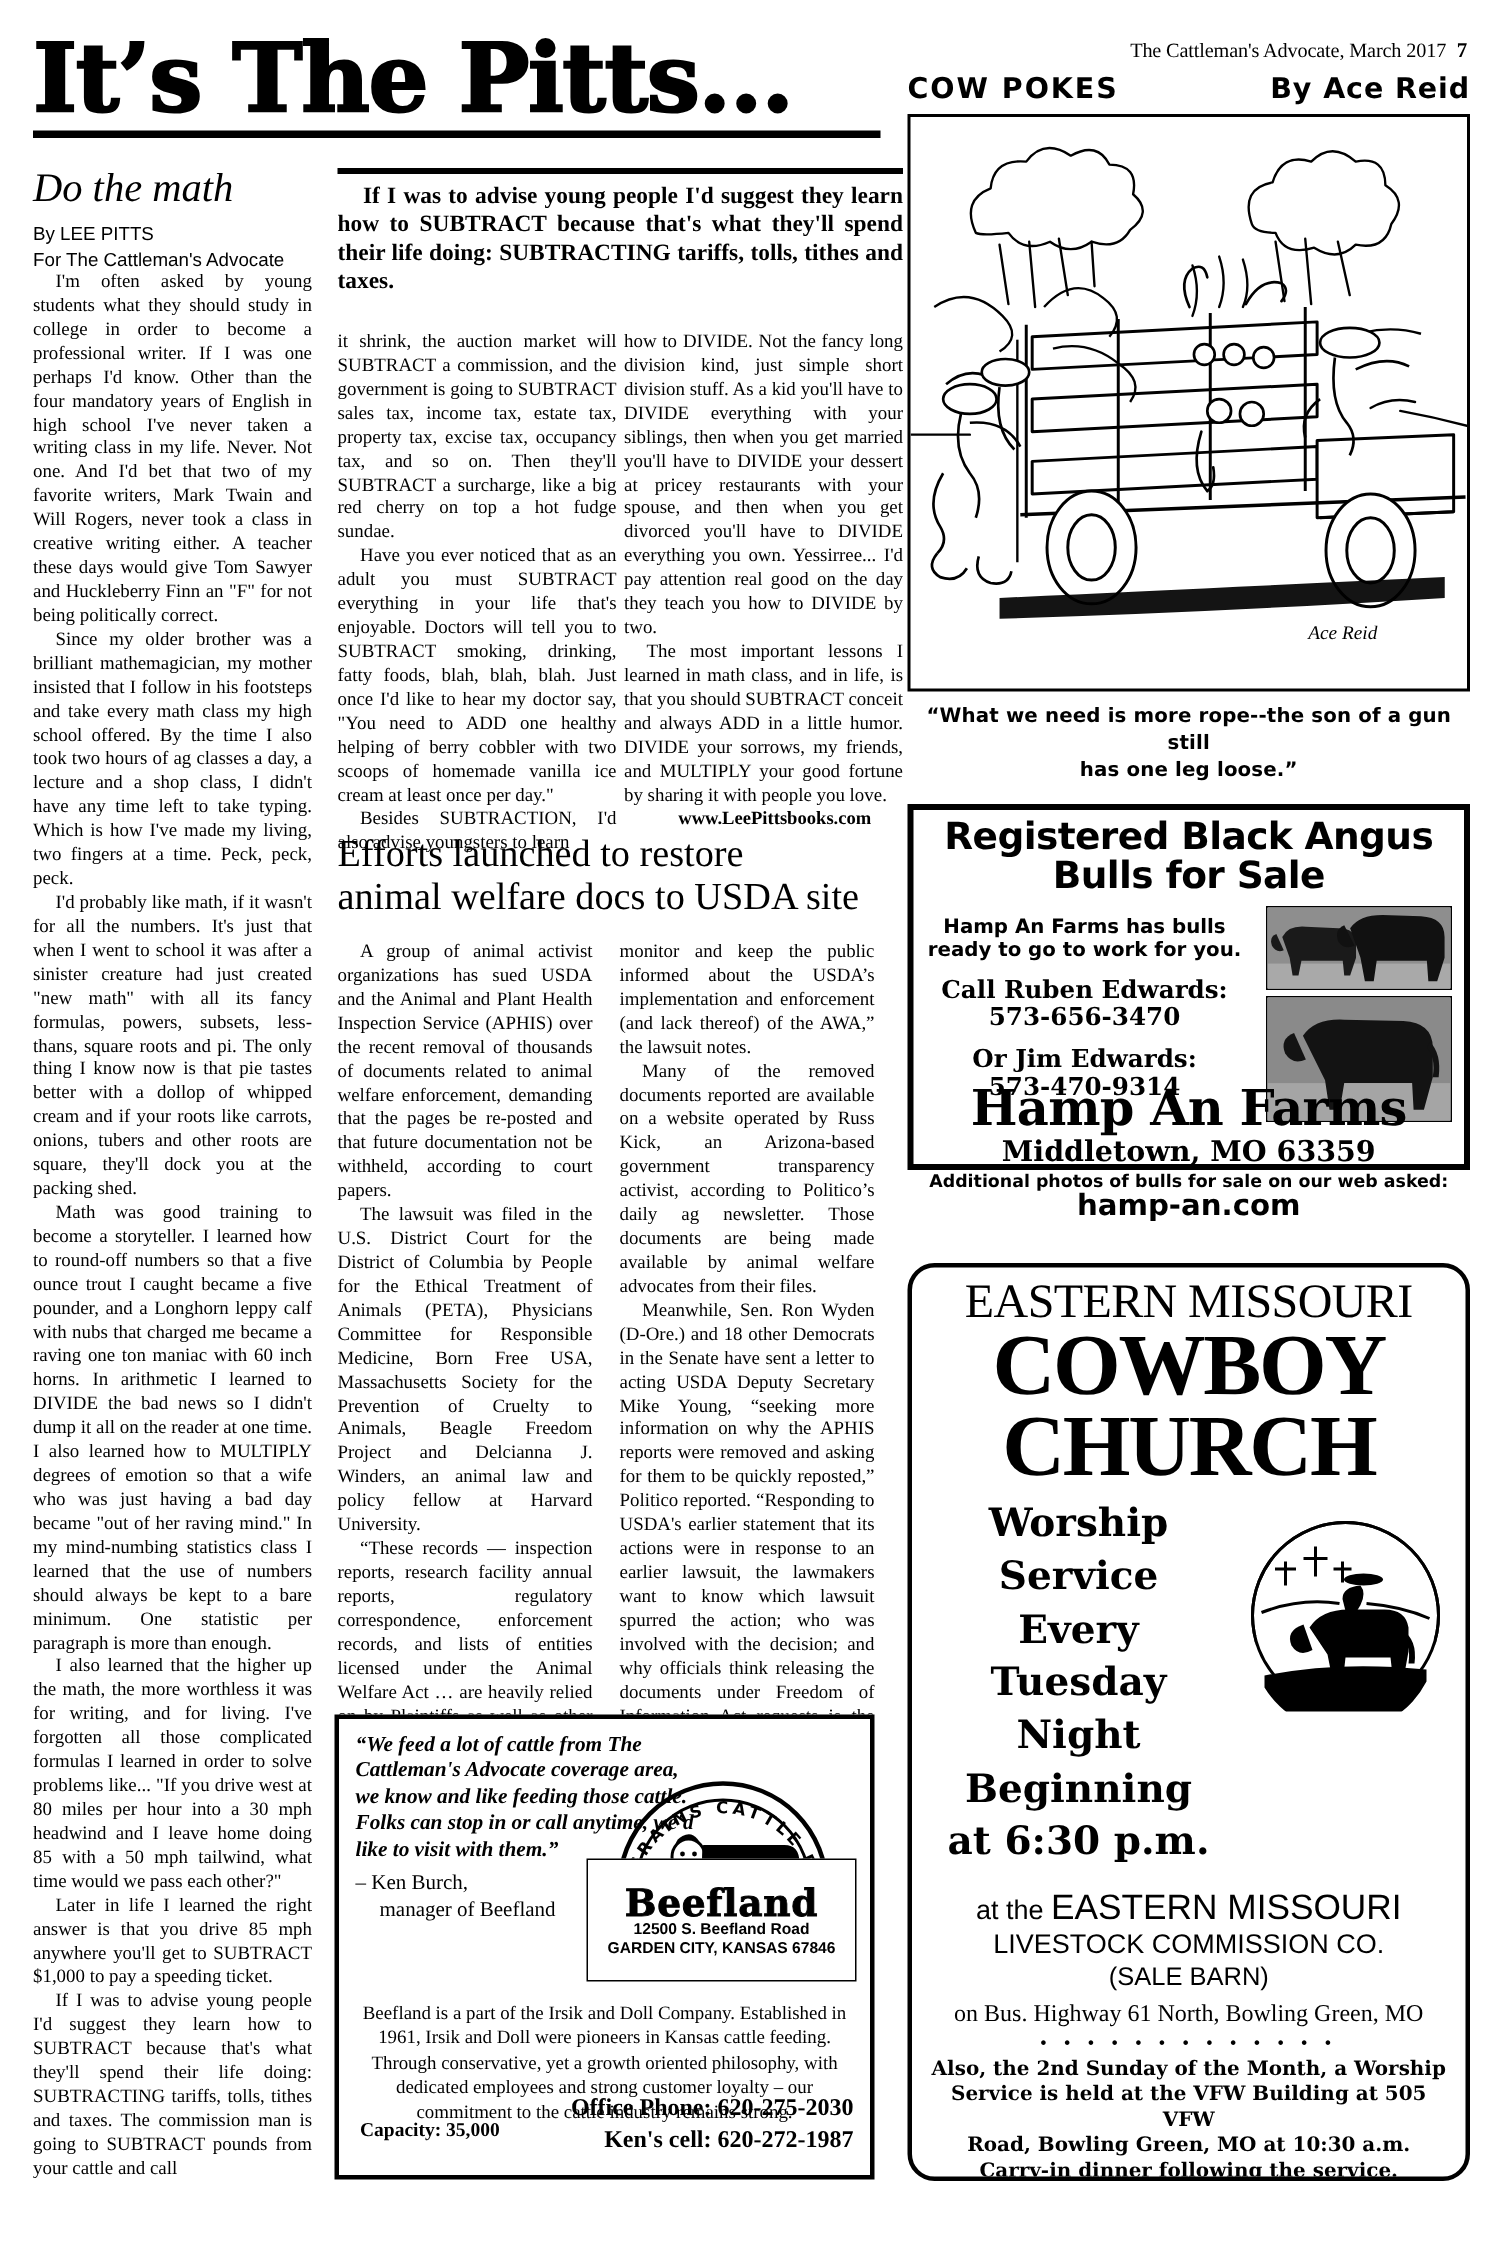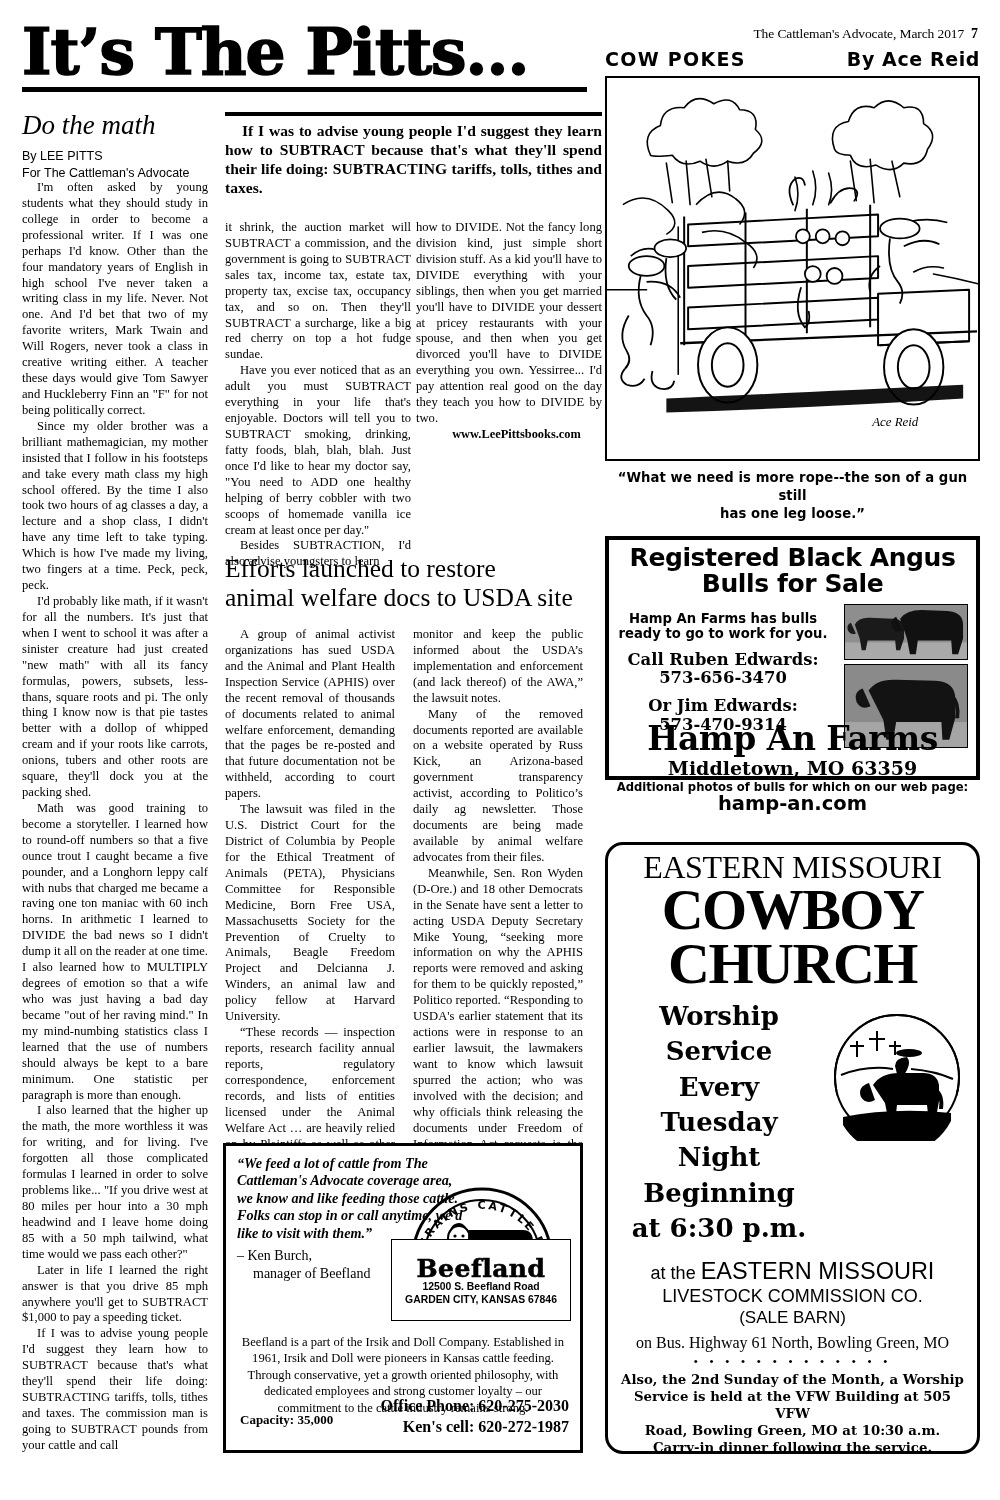--- a/index.html
+++ b/index.html
@@ -273,20 +273,21 @@
     </div>
 
     <div class="col" id="pitts-c2">
       <p class="noind">it shrink, the auction market will SUBTRACT a commission, and the government is going to SUBTRACT sales tax, income tax, estate tax, property tax, excise tax, occupancy tax, and so on. Then they'll SUBTRACT a surcharge, like a big red cherry on top a hot fudge sundae.</p>
       <p>Have you ever noticed that as an adult you must SUBTRACT everything in your life that's enjoyable. Doctors will tell you to SUBTRACT smoking, drinking, fatty foods, blah, blah, blah. Just once I'd like to hear my doctor say, "You need to ADD one healthy helping of berry cobbler with two scoops of homemade vanilla ice cream at least once per day."</p>
       <p>Besides SUBTRACTION, I'd also advise youngsters to learn</p>
     </div>
 
     <div class="col" id="pitts-c3">
       <p class="noind">how to DIVIDE. Not the fancy long division kind, just simple short division stuff. As a kid you'll have to DIVIDE everything with your siblings, then when you get married you'll have to DIVIDE your dessert at pricey restaurants  with your spouse, and then when you get divorced you'll have to DIVIDE everything you own. Yessirree... I'd pay attention real good on the day they teach you how to DIVIDE by two.</p>
+      <p>The most important lessons I learned in math class, and in life, is that you should SUBTRACT conceit and always ADD in a little humor. DIVIDE your sorrows, my friends, and MULTIPLY your good fortune by sharing it with people you love.</p>
       <p class="sig">www.LeePittsbooks.com</p>
     </div>
   </div>
 
   <div class="usda">
     <h2>
       <span>Efforts launched to restore</span><br>
       <span>animal welfare docs to USDA site</span>
     </h2>
     <div class="col" id="usda-c1">
@@ -471,21 +472,21 @@
           <rect width="124" height="84" fill="#8a8a8a"></rect>
           <rect y="58" width="124" height="26" fill="#a5a5a5"></rect>
           <path d="M24 26 q8 -12 28 -11 l40 1 q20 1 20 18 l0 20 l-6 22 l-7 0 l-1 -18 l-46 0 l-3 18 l-7 0 l-3 -20 z" fill="#131313"></path>
           <path d="M18 24 q-10 4 -6 14 q5 8 14 4 z" fill="#131313"></path>
           <path d="M110 30 q8 8 6 24 l-4 0 q2 -14 -4 -20 z" fill="#131313"></path>
         </svg>
       </div>
     </div>
     <div class="hamp-name">Hamp An Farms</div>
     <div class="hamp-city">Middletown, MO 63359</div>
-    <div class="hamp-web-lead">Additional photos of bulls for which on our web page:</div>
+    <div class="hamp-web-lead">Additional photos of bulls for sale on our web asked:</div>
     <div class="hamp-web">hamp-an.com</div>
   </div>
 
   <div class="church">
     <div class="ch-em">EASTERN MISSOURI</div>
     <div class="ch-big">COWBOY</div>
     <div class="ch-big">CHURCH</div>
 
     <div class="ch-worship">
       <div>Worship Service</div>

